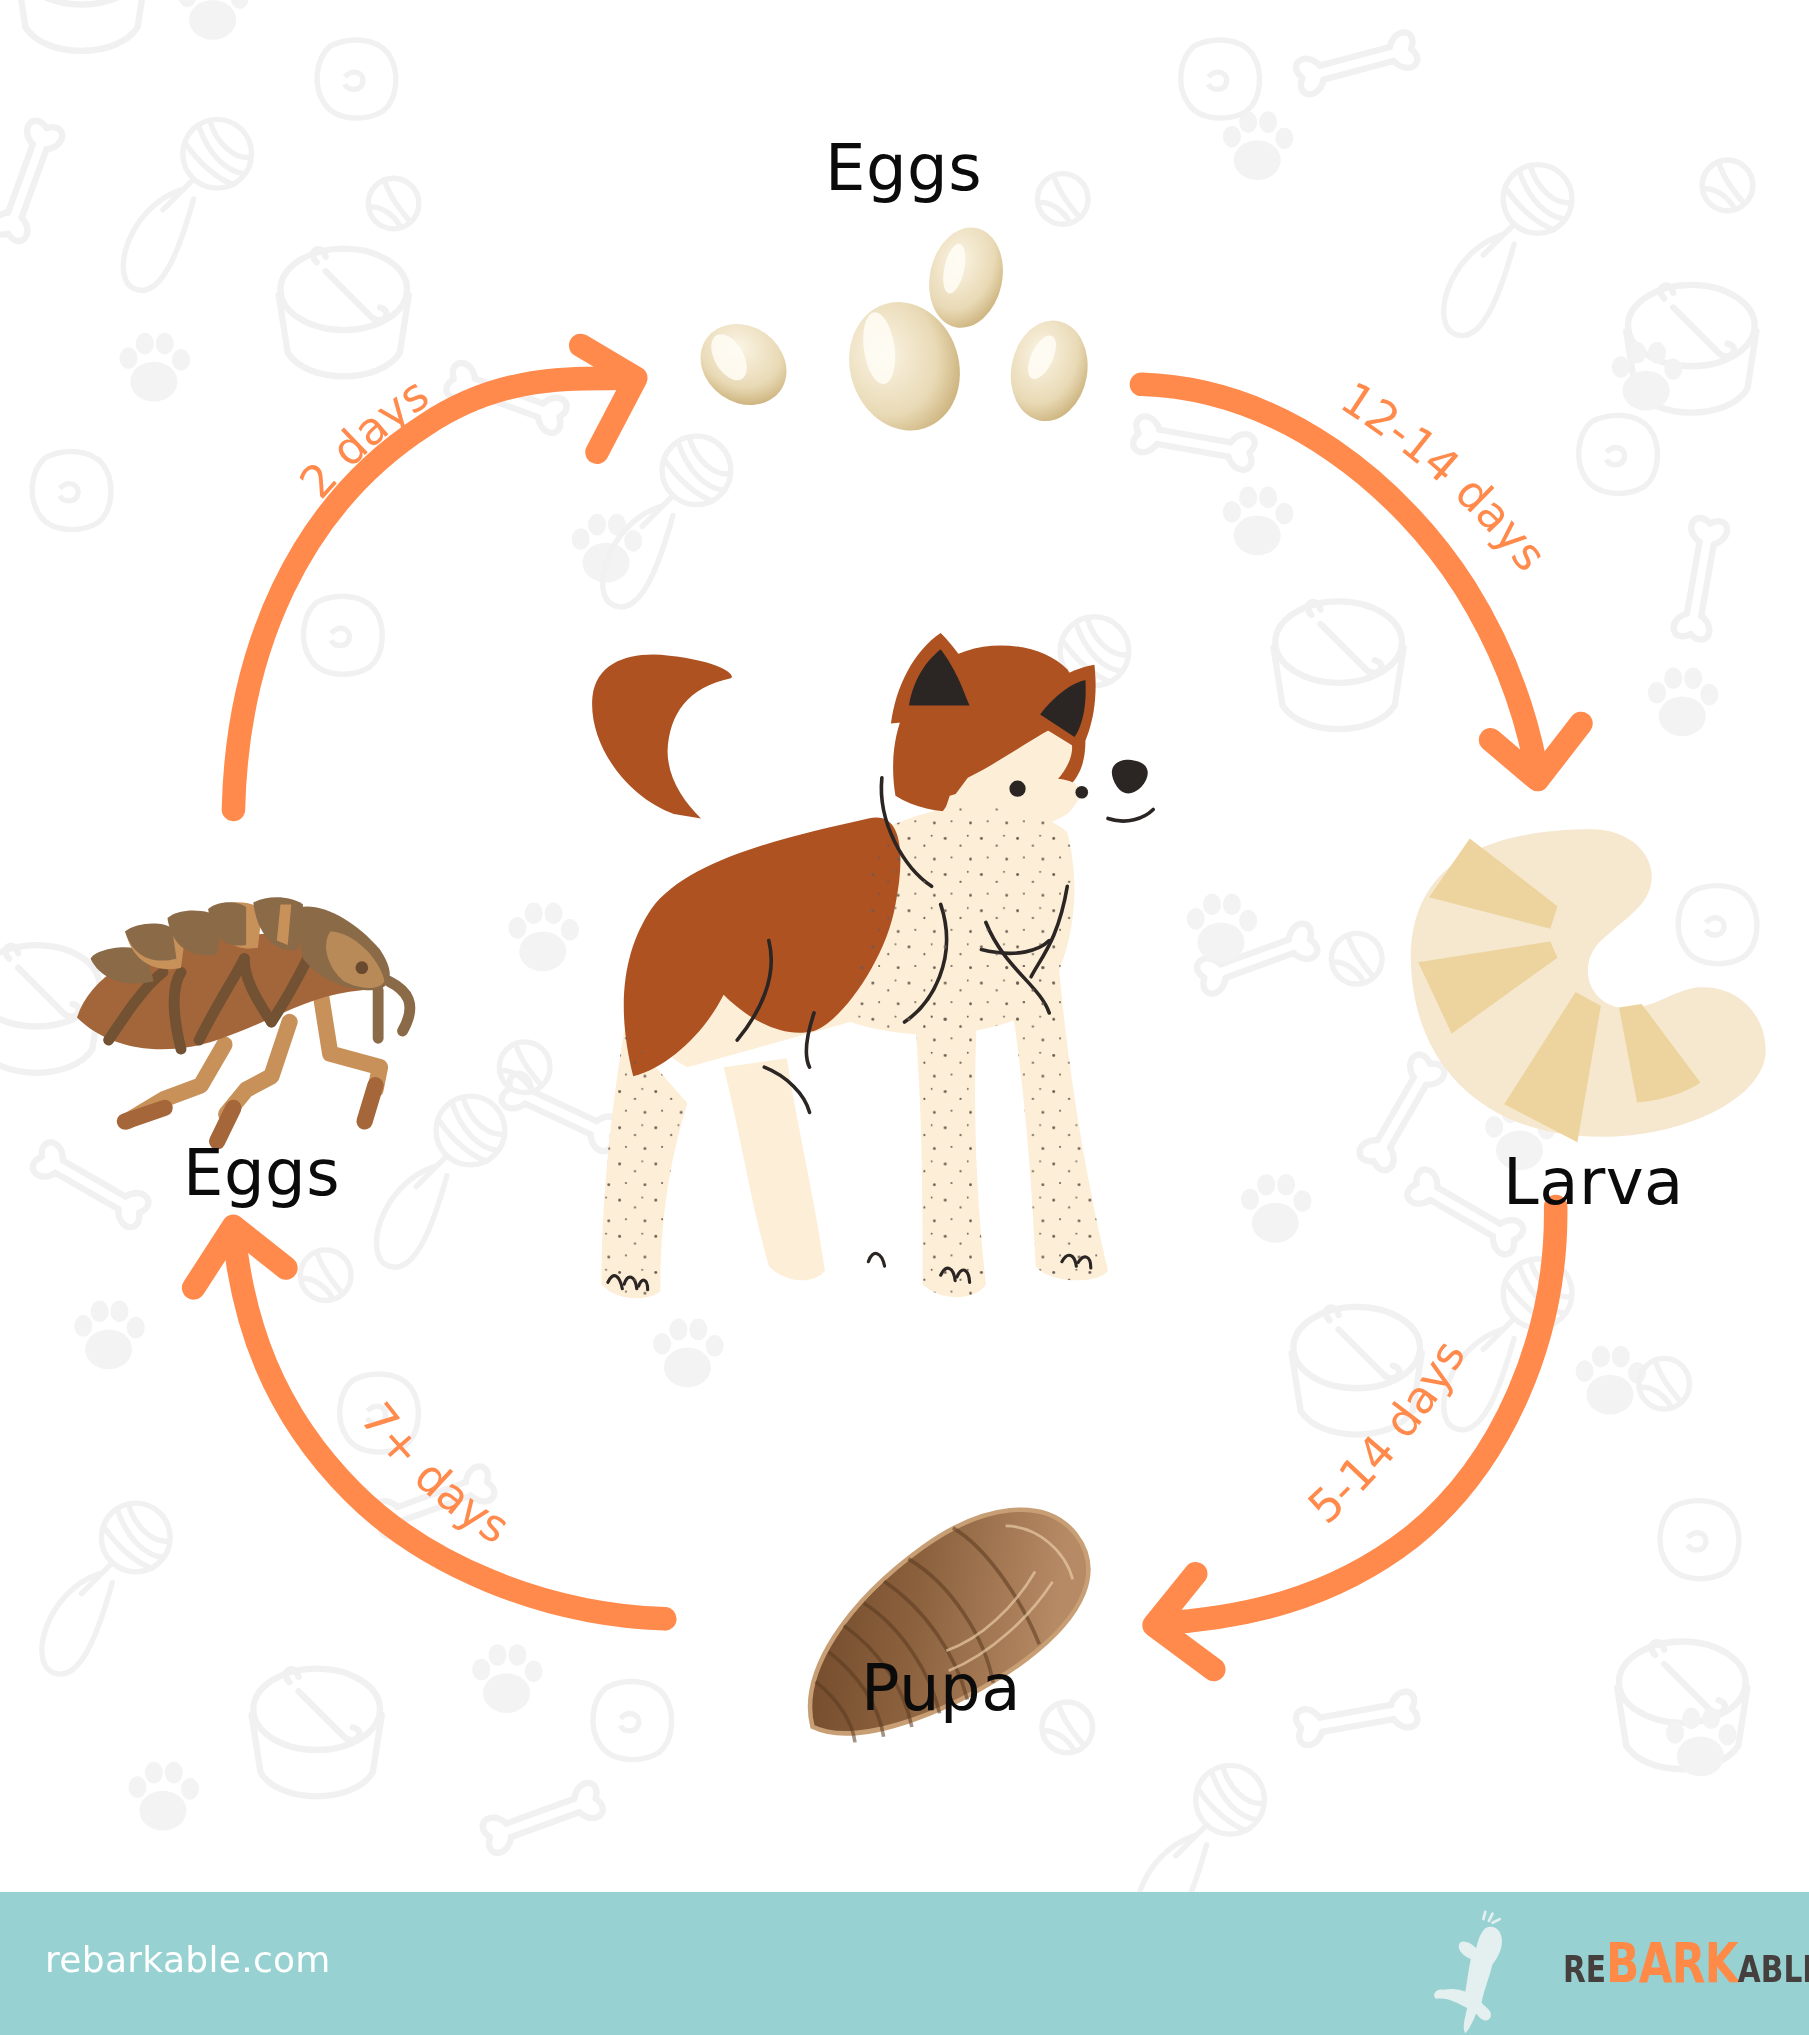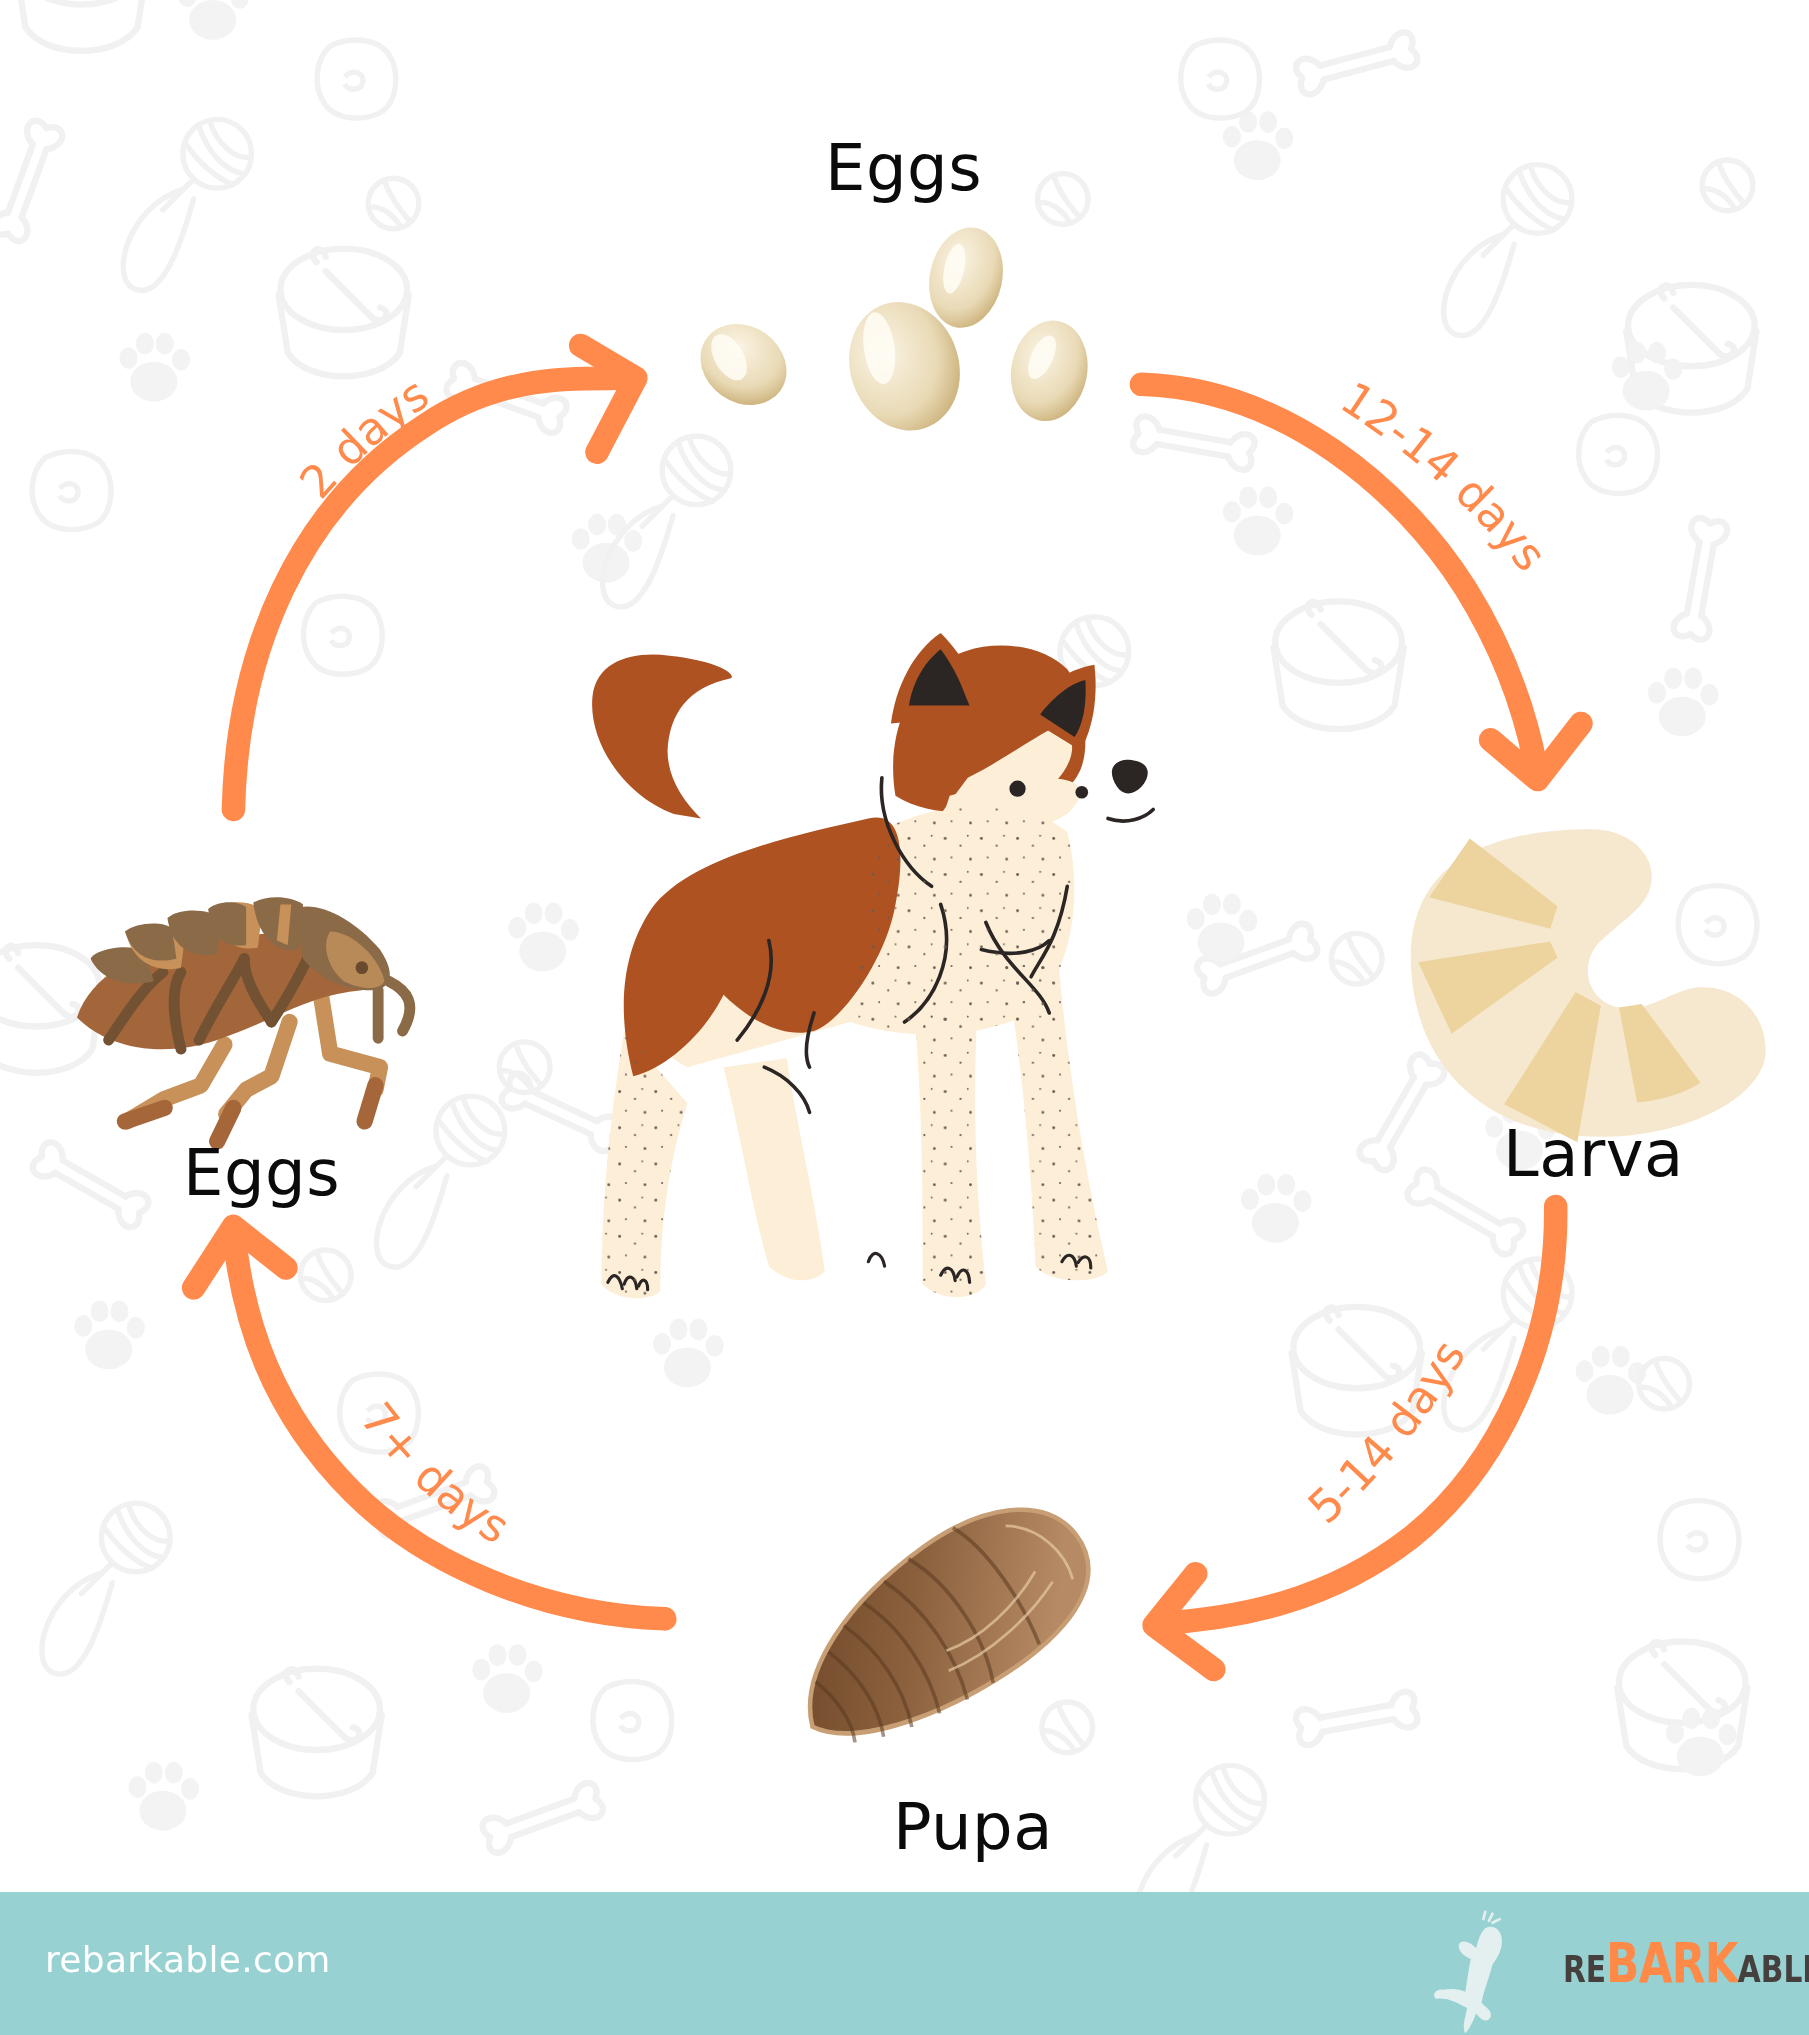--- a/index.html
+++ b/index.html
@@ -193,21 +193,21 @@
 
   <svg class="layer" width="1809" height="1892" viewBox="0 0 2000 2092">
     <g transform="translate(1770,1067)">
       <path d="M -10 -150 C 40 -150 70 -110 50 -75 C 40 -58 25 -50 -2 -25 C -25 0 -15 40 20 47 C 55 52 75 30 105 25 C 150 20 185 55 182 100 C 175 150 90 190 0 190 C -120 190 -205 120 -210 0 C -214 -110 -130 -150 -10 -150 Z" fill="#F6E8CF"></path>
       <path d="M -145 -140 L -48 -65 L -56 -40 L -190 -75 Z" fill="#EDD49E"></path>
       <path d="M -202 -3 L -56 -26 L -48 -8 L -165 76 Z" fill="#EDD49E"></path>
       <path d="M -107 154 L -28 30 L 0 45 L -26 196 Z" fill="#EDD49E"></path>
       <path d="M 20 47 L 45 43 L 110 130 C 90 145 50 152 40 152 Z" fill="#EDD49E"></path>
     </g>
   </svg>
-  <div class="stage-label" style="left:1503px; top:1122px;text-align:center;">Larva</div>
+  <div class="stage-label" style="left:1503px; top:1150px;text-align:center;">Larva</div>
 
   <svg class="layer" width="1809" height="1892" viewBox="0 0 2000 2092">
     <defs>
       <linearGradient id="pupaGrad" x1="0" y1="0" x2="1" y2="0.4">
         <stop offset="0" stop-color="#6B4526"></stop>
         <stop offset="0.5" stop-color="#8B603D"></stop>
         <stop offset="1" stop-color="#B58A64"></stop>
       </linearGradient>
     </defs>
     <g transform="translate(1030,1800) rotate(-33)">
@@ -221,21 +221,21 @@
         <path d="M 20 -78 C 44 -30 44 40 24 88"></path>
         <path d="M 80 -80 C 100 -40 100 30 90 80"></path>
       </g>
       <g fill="none" stroke="#E8CBA4" stroke-width="3" opacity="0.7">
         <path d="M 0 30 C 40 40 90 30 130 10"></path>
         <path d="M -10 50 C 40 60 100 48 140 30"></path>
         <path d="M 130 -50 C 160 -30 170 10 160 40"></path>
       </g>
     </g>
   </svg>
-  <div class="stage-label" style="left:861px; top:1795px;margin-left:32px;">Pupa</div>
+  <div class="stage-label" style="left:861px; top:1656px;">Pupa</div>
 
   <svg class="layer" width="1809" height="1892" viewBox="0 0 2000 2092">
     <g>
 
       <g stroke-linecap="round" stroke-linejoin="round" fill="none">
         <path d="M 248 1155 L 222 1200 L 182 1215 L 140 1240" stroke="#C9915A" stroke-width="18"></path>
         <path d="M 182 1225 L 138 1240" stroke="#A5663A" stroke-width="18"></path>
         <path d="M 320 1130 L 300 1190 L 272 1205 L 250 1232" stroke="#C9915A" stroke-width="18"></path>
         <path d="M 258 1225 L 240 1262" stroke="#A5663A" stroke-width="18"></path>
         <path d="M 355 1102 L 365 1165 L 420 1180 L 415 1205" stroke="#C9915A" stroke-width="18"></path>

